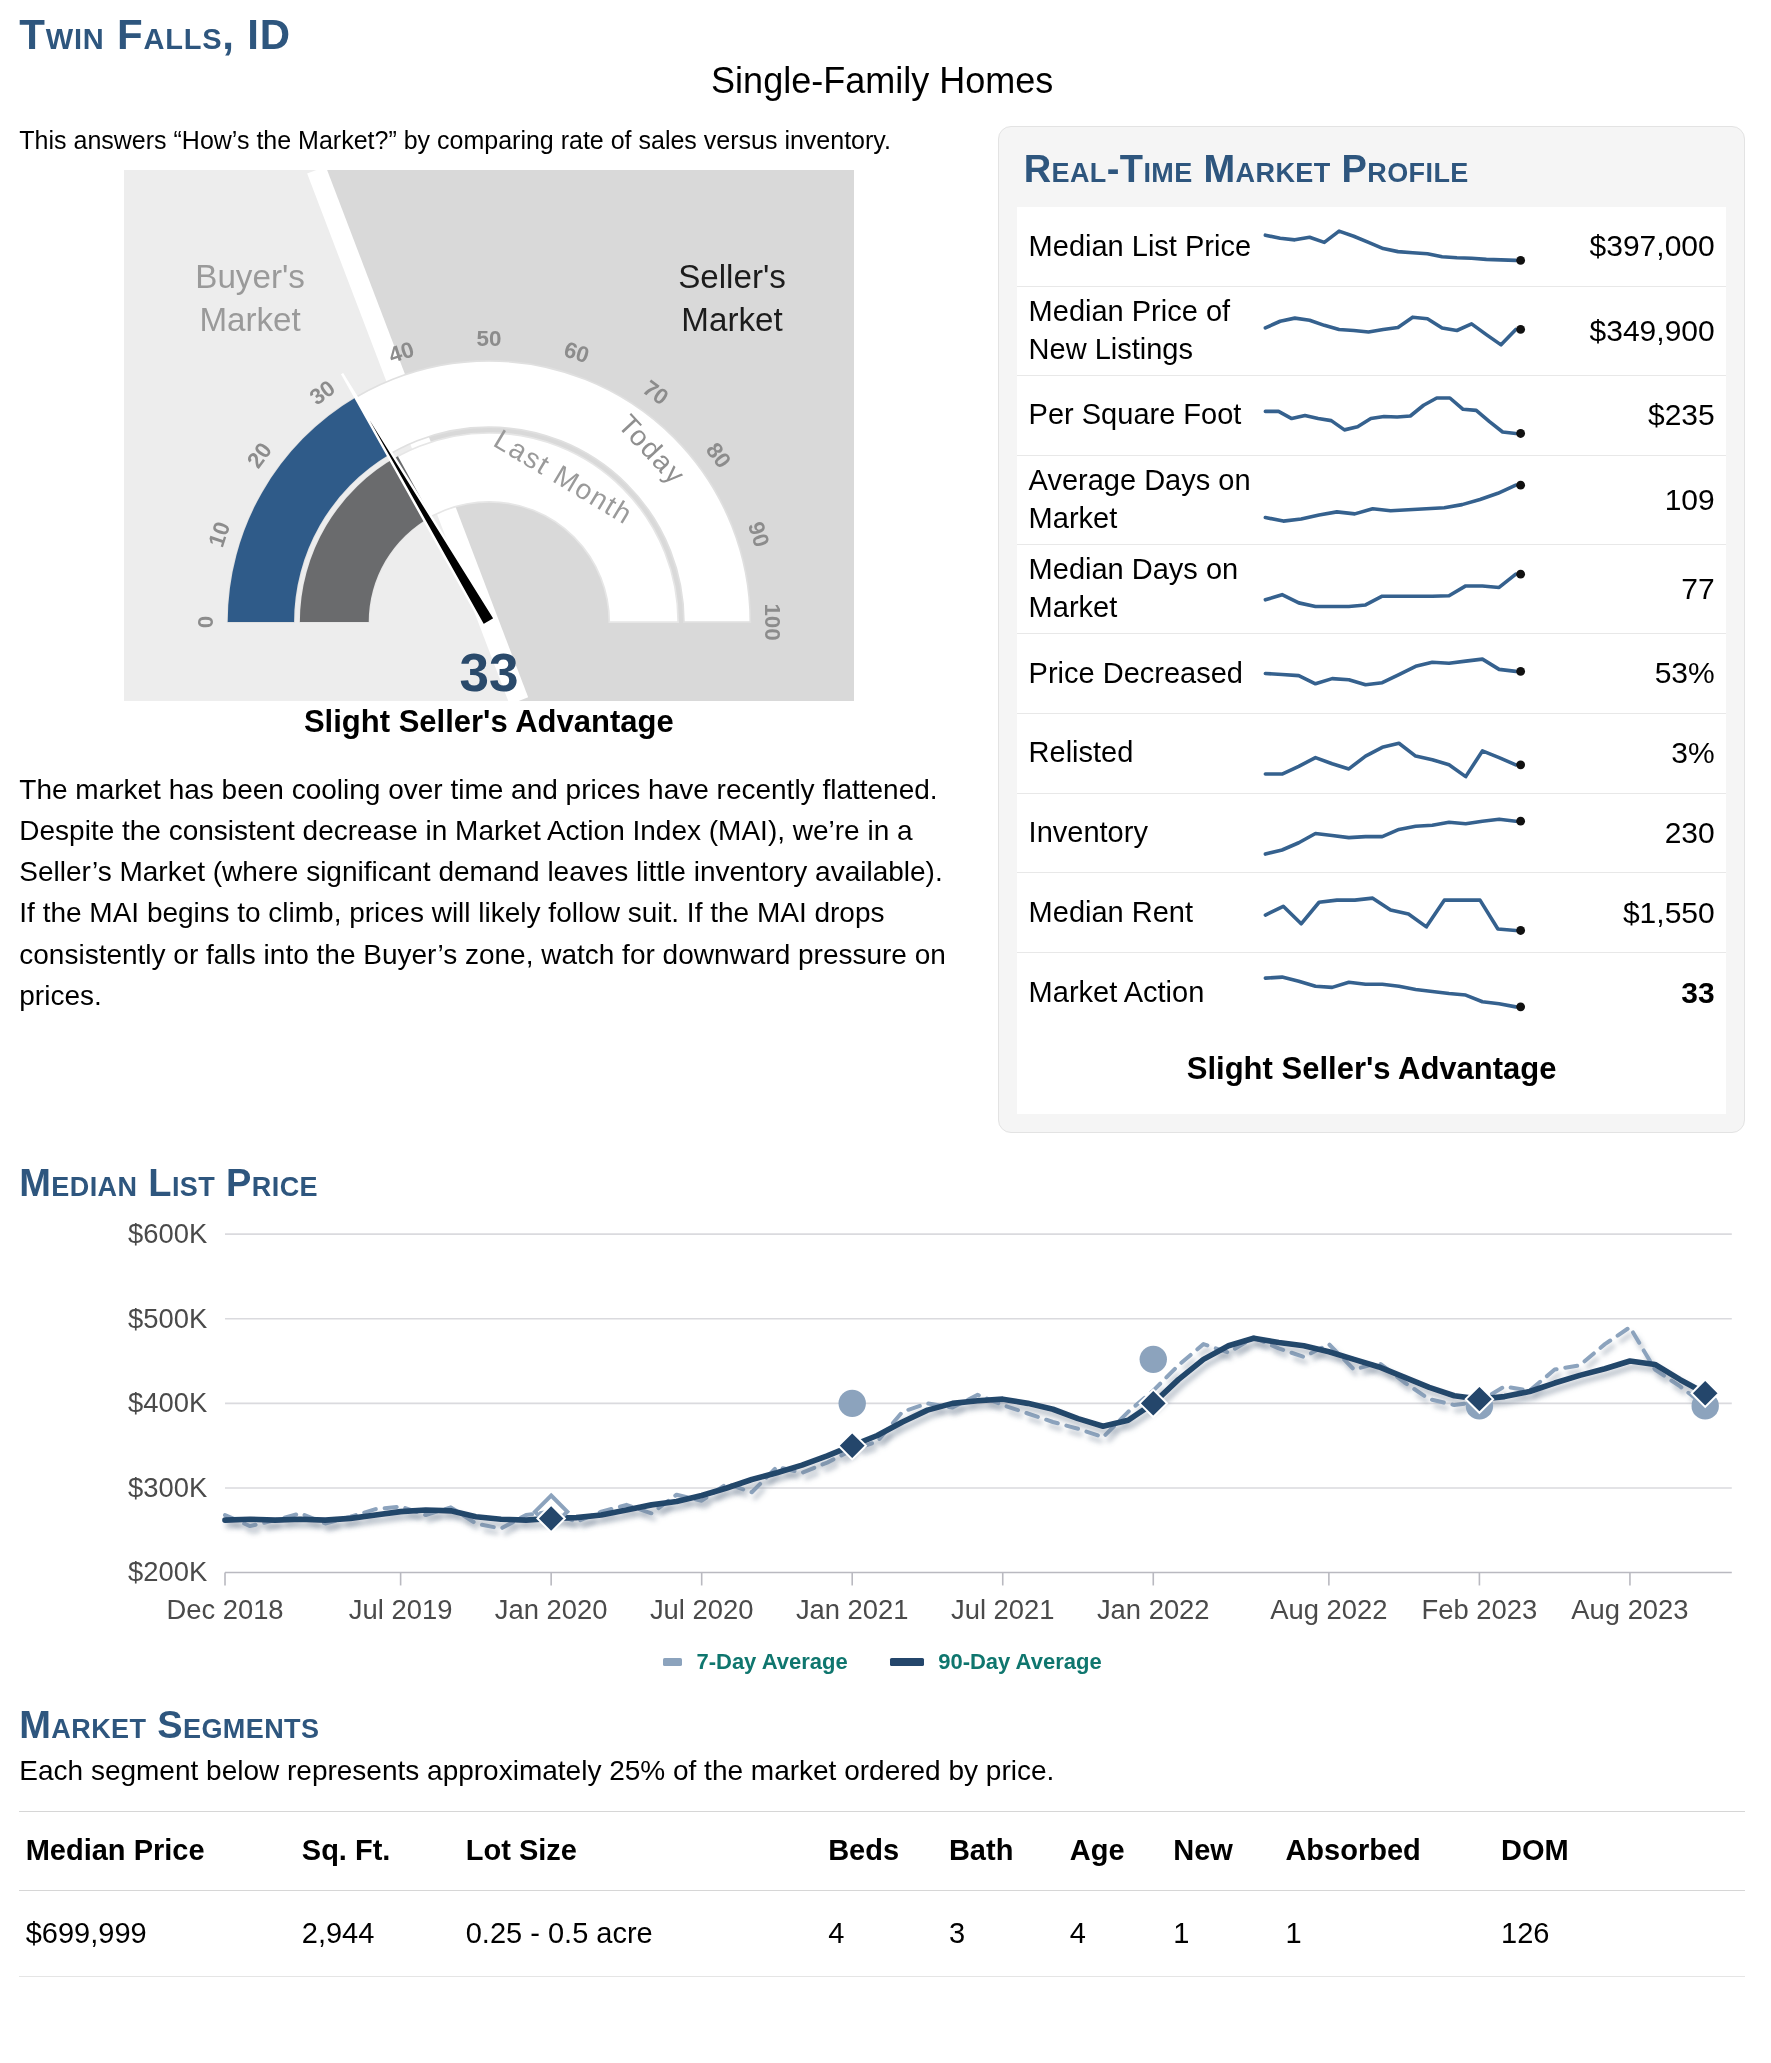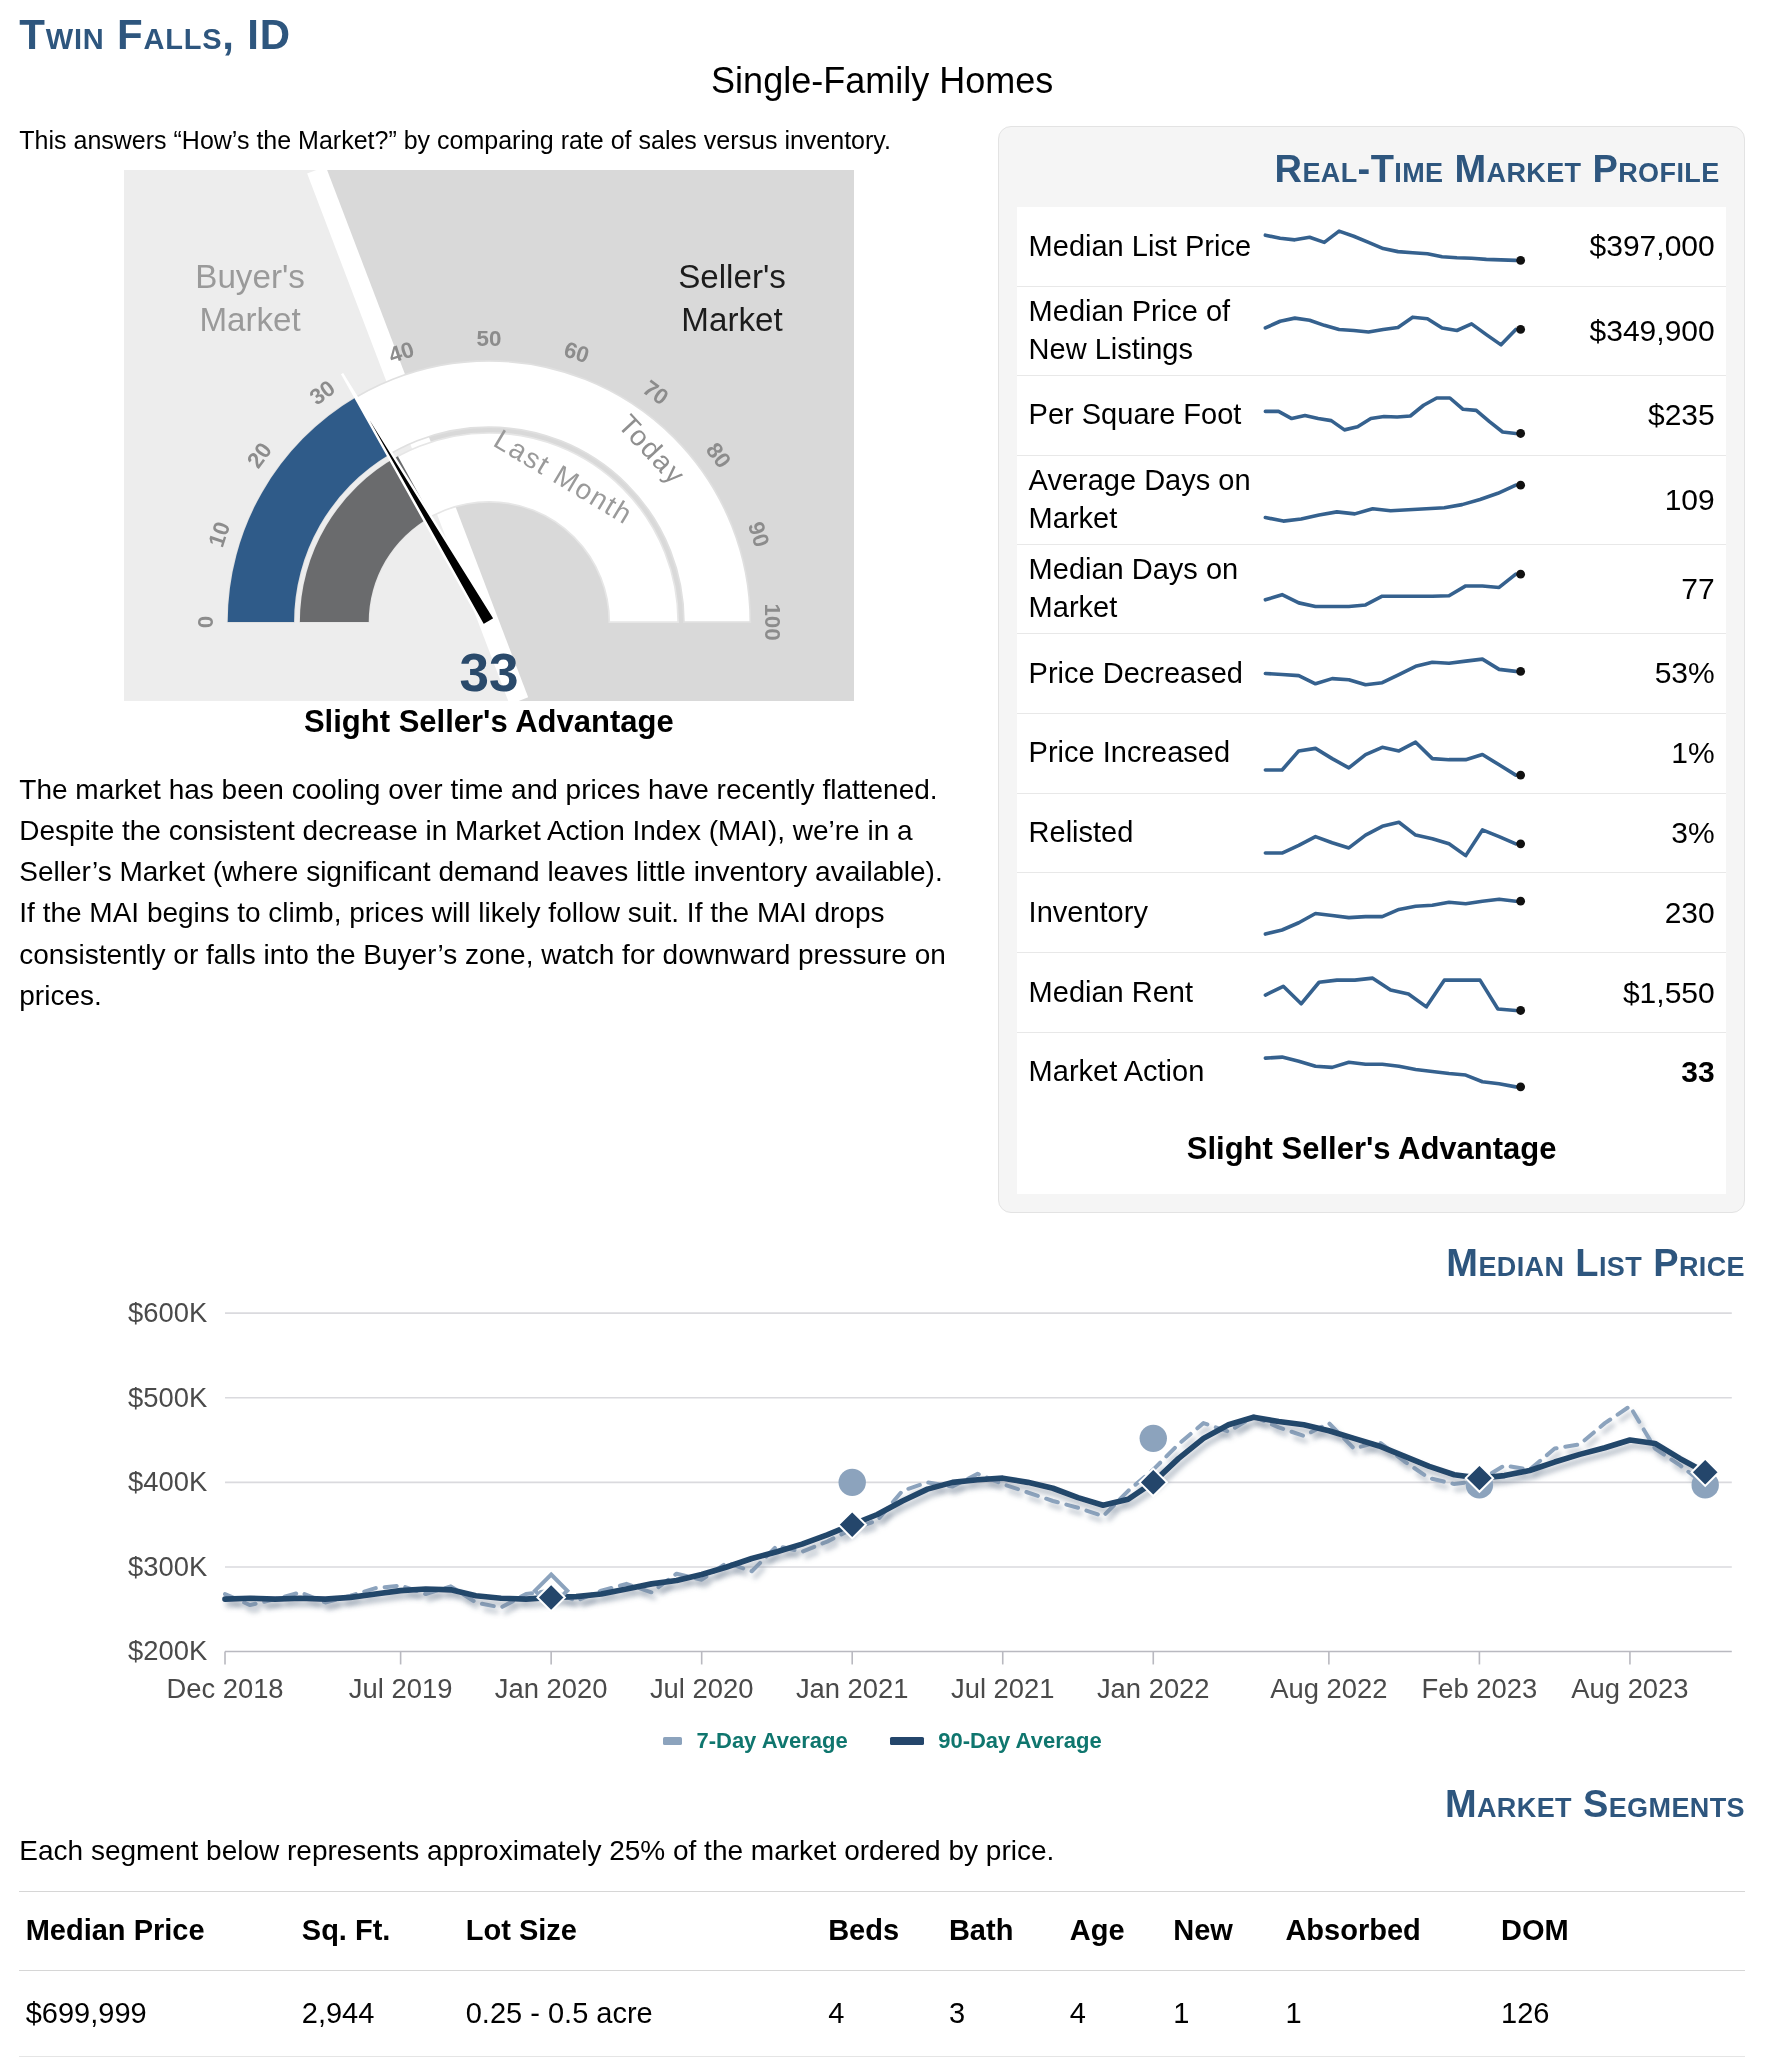--- a/index.html
+++ b/index.html
@@ -8,21 +8,21 @@
   .page { padding:13px 26px 0 19.3px; }
 
   .title { font-variant:small-caps; font-weight:bold; font-size:42px; color:#2e567e;
     text-align:left; letter-spacing:0.8px; line-height:1.05; }
   .subtitle { text-align:center; font-size:36px; margin-top:3.2px; }
 
   .top { display:flex; gap:40px; margin-top:24px; align-items:flex-start; }
   .left-col { width:939px; flex:none; }
   .intro { font-size:28px; line-height:1.42; margin:0; }
   h2.sec { font-variant:small-caps; color:#2e567e; font-size:38px; font-weight:bold;
-    margin:31px 0 11.3px; letter-spacing:0.4px; line-height:1;text-align:right; }
+    margin:31px 0 11.3px; letter-spacing:0.4px; line-height:1; }
   .gauge-sub { font-size:25px; margin:0 0 4.8px; }
   .gauge-wrap { width:730px; margin:14.5px auto 0; }
   .gauge-wrap svg { display:block; width:100%; height:auto; }
   .gauge-caption { text-align:center; font-size:31px; font-weight:bold; margin-top:3.2px; }
   .analysis { font-size:28px; line-height:1.47; margin:29px 0 0; }
 
   .panel { flex:1; background:#f5f5f5; border:1.6px solid #e3e3e3; border-radius:13px;
     padding:6.4px 18px 18px; }
   .panel h2.sec { margin:16px 6.4px 19.3px; }
   .prows { }
@@ -148,30 +148,20 @@
           </div>
           <div class="prow">
             <div class="plabel">Price Decreased</div>
             <div class="pspark">
               <svg viewBox="0 0 330 76" width="266" height="61">
                 <polyline points="6.0,38.0 26.8,39.3 47.6,40.6 68.4,50.8 89.2,44.4 110.0,45.7 130.8,52.1 151.6,49.5 172.4,39.3 193.2,29.0 214.0,23.9 234.8,25.2 255.6,22.6 276.4,20.1 297.2,32.9 318.0,35.4" fill="none" stroke="#35618e" stroke-width="4.5" stroke-linejoin="round" stroke-linecap="round"></polyline>
                 <circle cx="324.0" cy="35.4" r="5.5" fill="#111"></circle>
               </svg>
             </div>
             <div class="pvalue">53%</div>
-          </div>
-          <div class="prow">
-            <div class="plabel">Price Increased</div>
-            <div class="pspark">
-              <svg viewBox="0 0 330 76" width="266" height="61">
-                <polyline points="6.0,58.5 26.8,58.5 47.6,34.8 68.4,31.6 89.2,44.4 110.0,55.9 130.8,39.3 151.6,30.3 172.4,34.8 193.2,23.9 214.0,44.4 234.8,45.7 255.6,45.7 276.4,39.3 297.2,52.1 318.0,64.9" fill="none" stroke="#35618e" stroke-width="4.5" stroke-linejoin="round" stroke-linecap="round"></polyline>
-                <circle cx="324.0" cy="64.9" r="5.5" fill="#111"></circle>
-              </svg>
-            </div>
-            <div class="pvalue">1%</div>
           </div>
           <div class="prow">
             <div class="plabel">Relisted</div>
             <div class="pspark">
               <svg viewBox="0 0 330 76" width="266" height="61">
                 <polyline points="6.0,63.6 26.8,63.6 47.6,54.0 68.4,43.1 89.2,50.8 110.0,57.2 130.8,41.2 151.6,30.3 172.4,25.2 193.2,41.2 214.0,45.7 234.8,52.1 255.6,66.8 276.4,34.8 297.2,43.1 318.0,52.1" fill="none" stroke="#35618e" stroke-width="4.5" stroke-linejoin="round" stroke-linecap="round"></polyline>
                 <circle cx="324.0" cy="52.1" r="5.5" fill="#111"></circle>
               </svg>
             </div>
             <div class="pvalue">3%</div>

